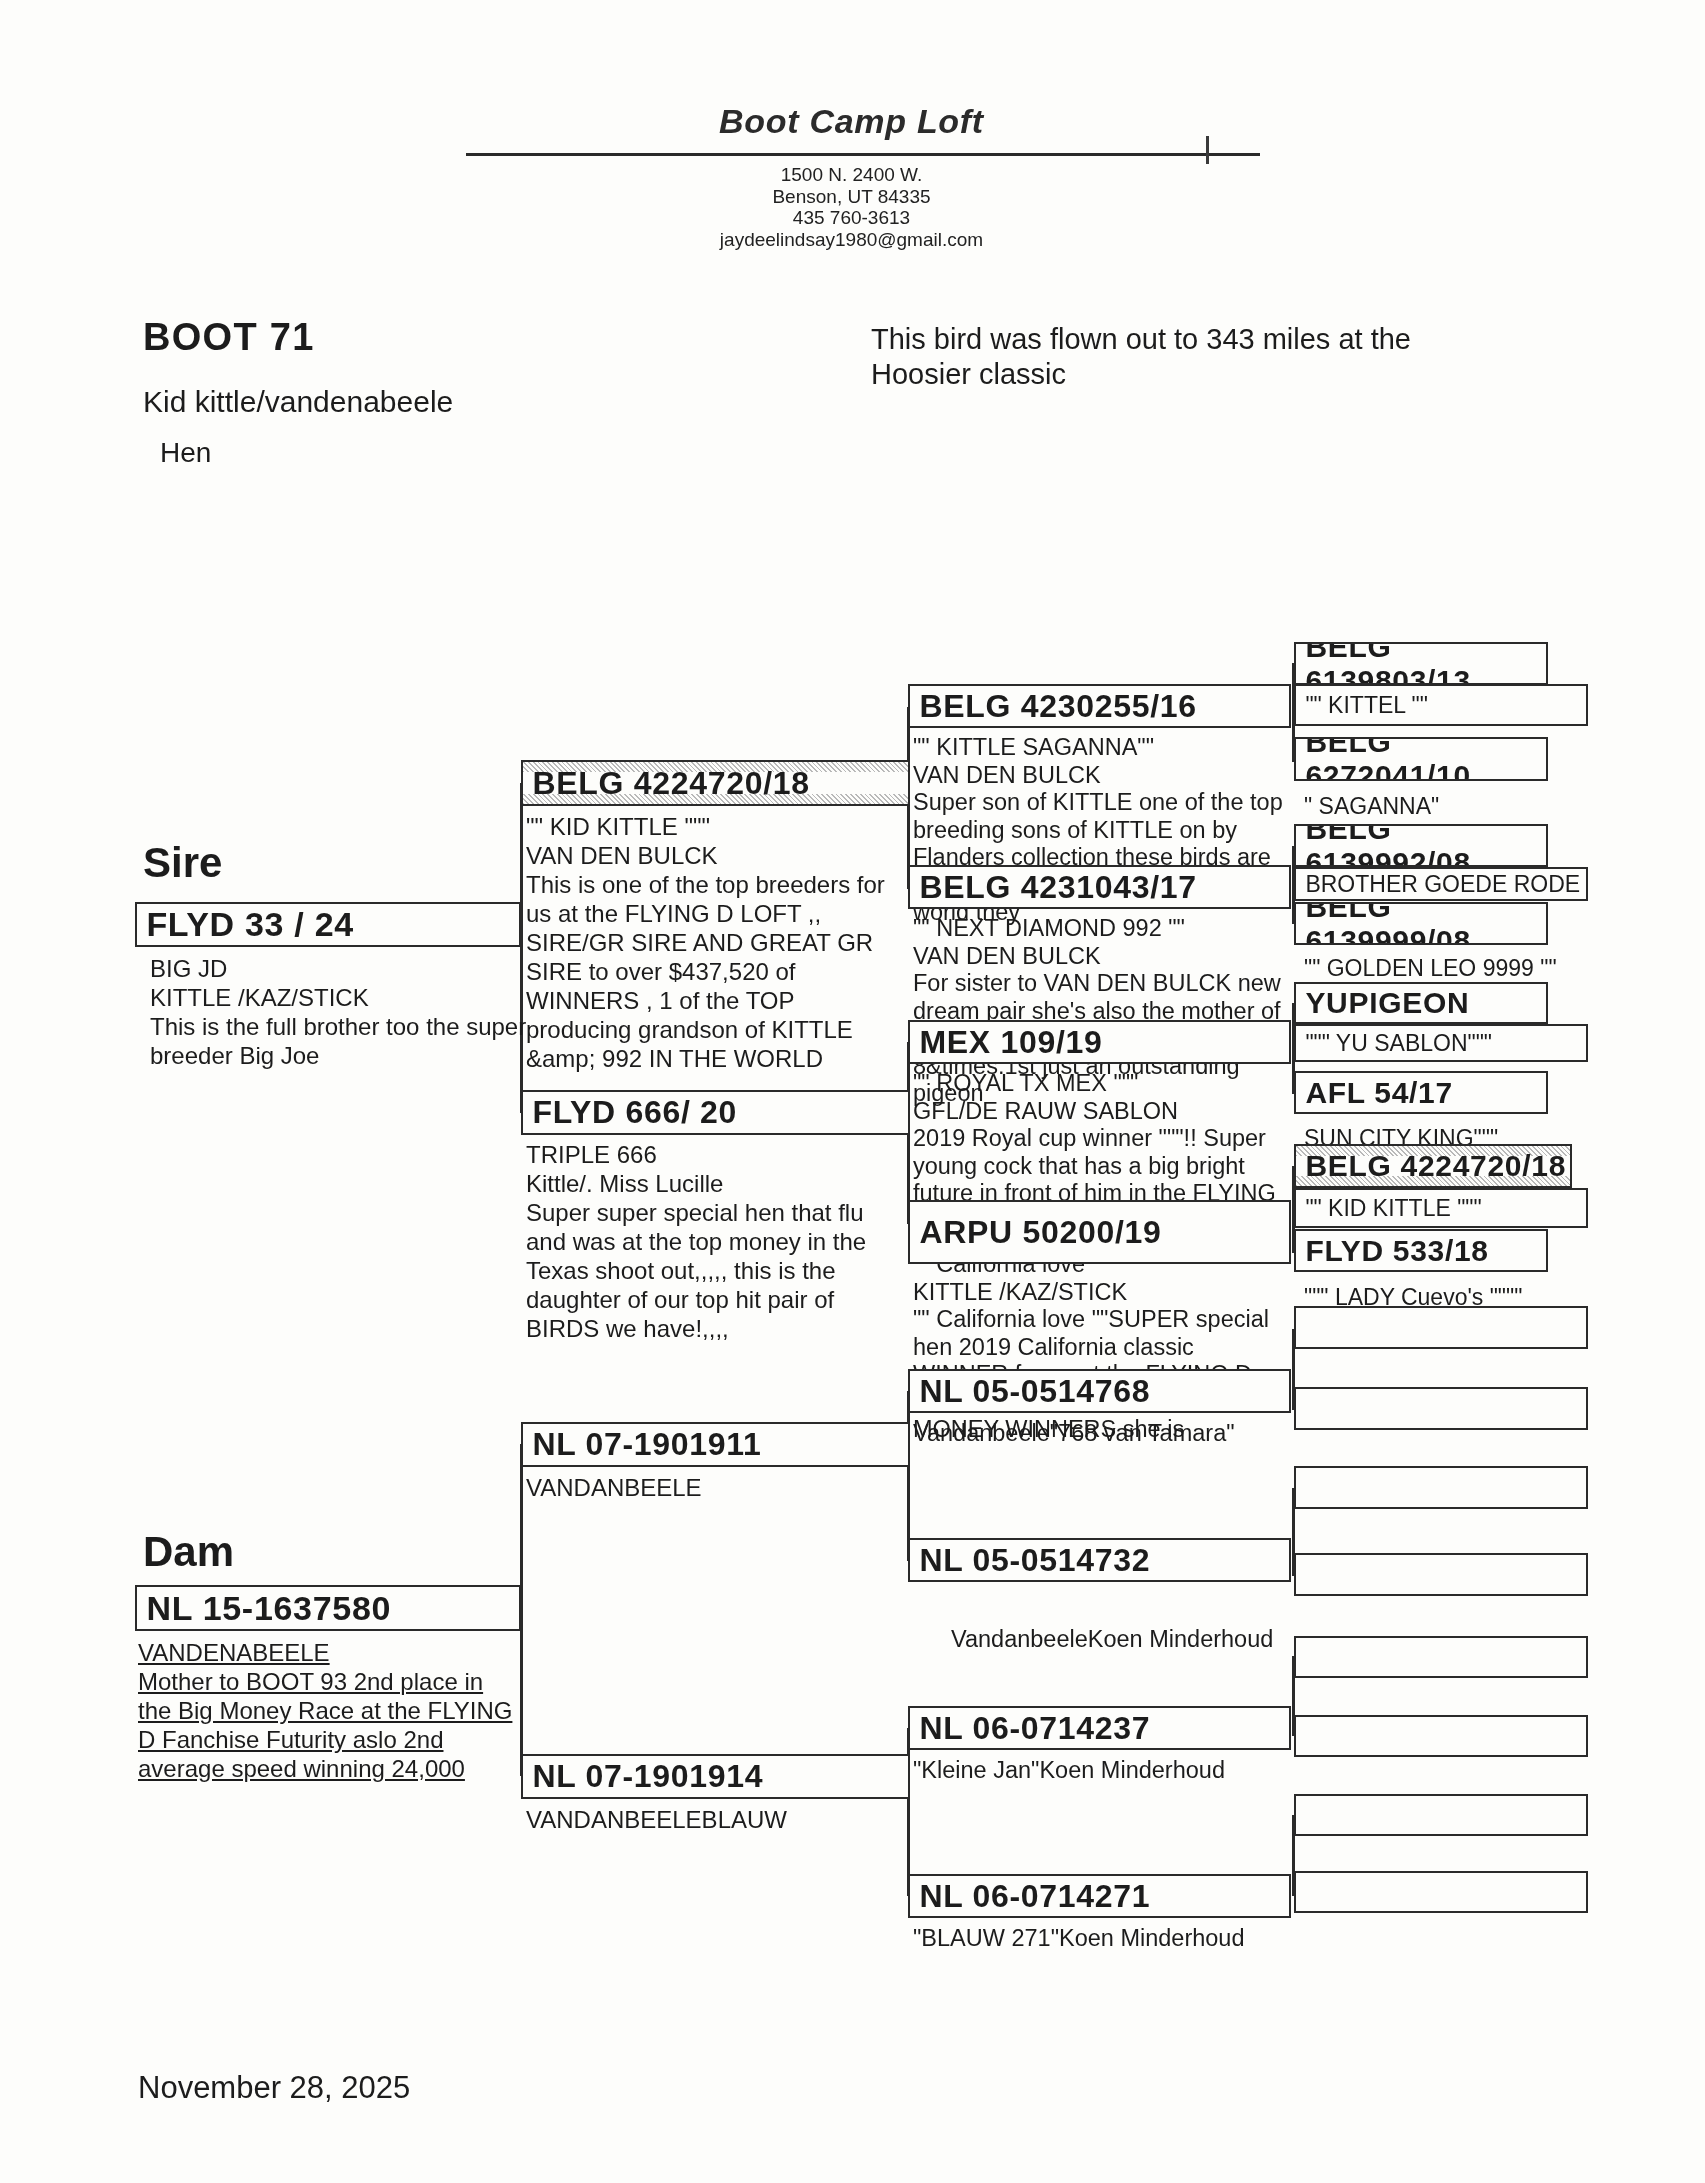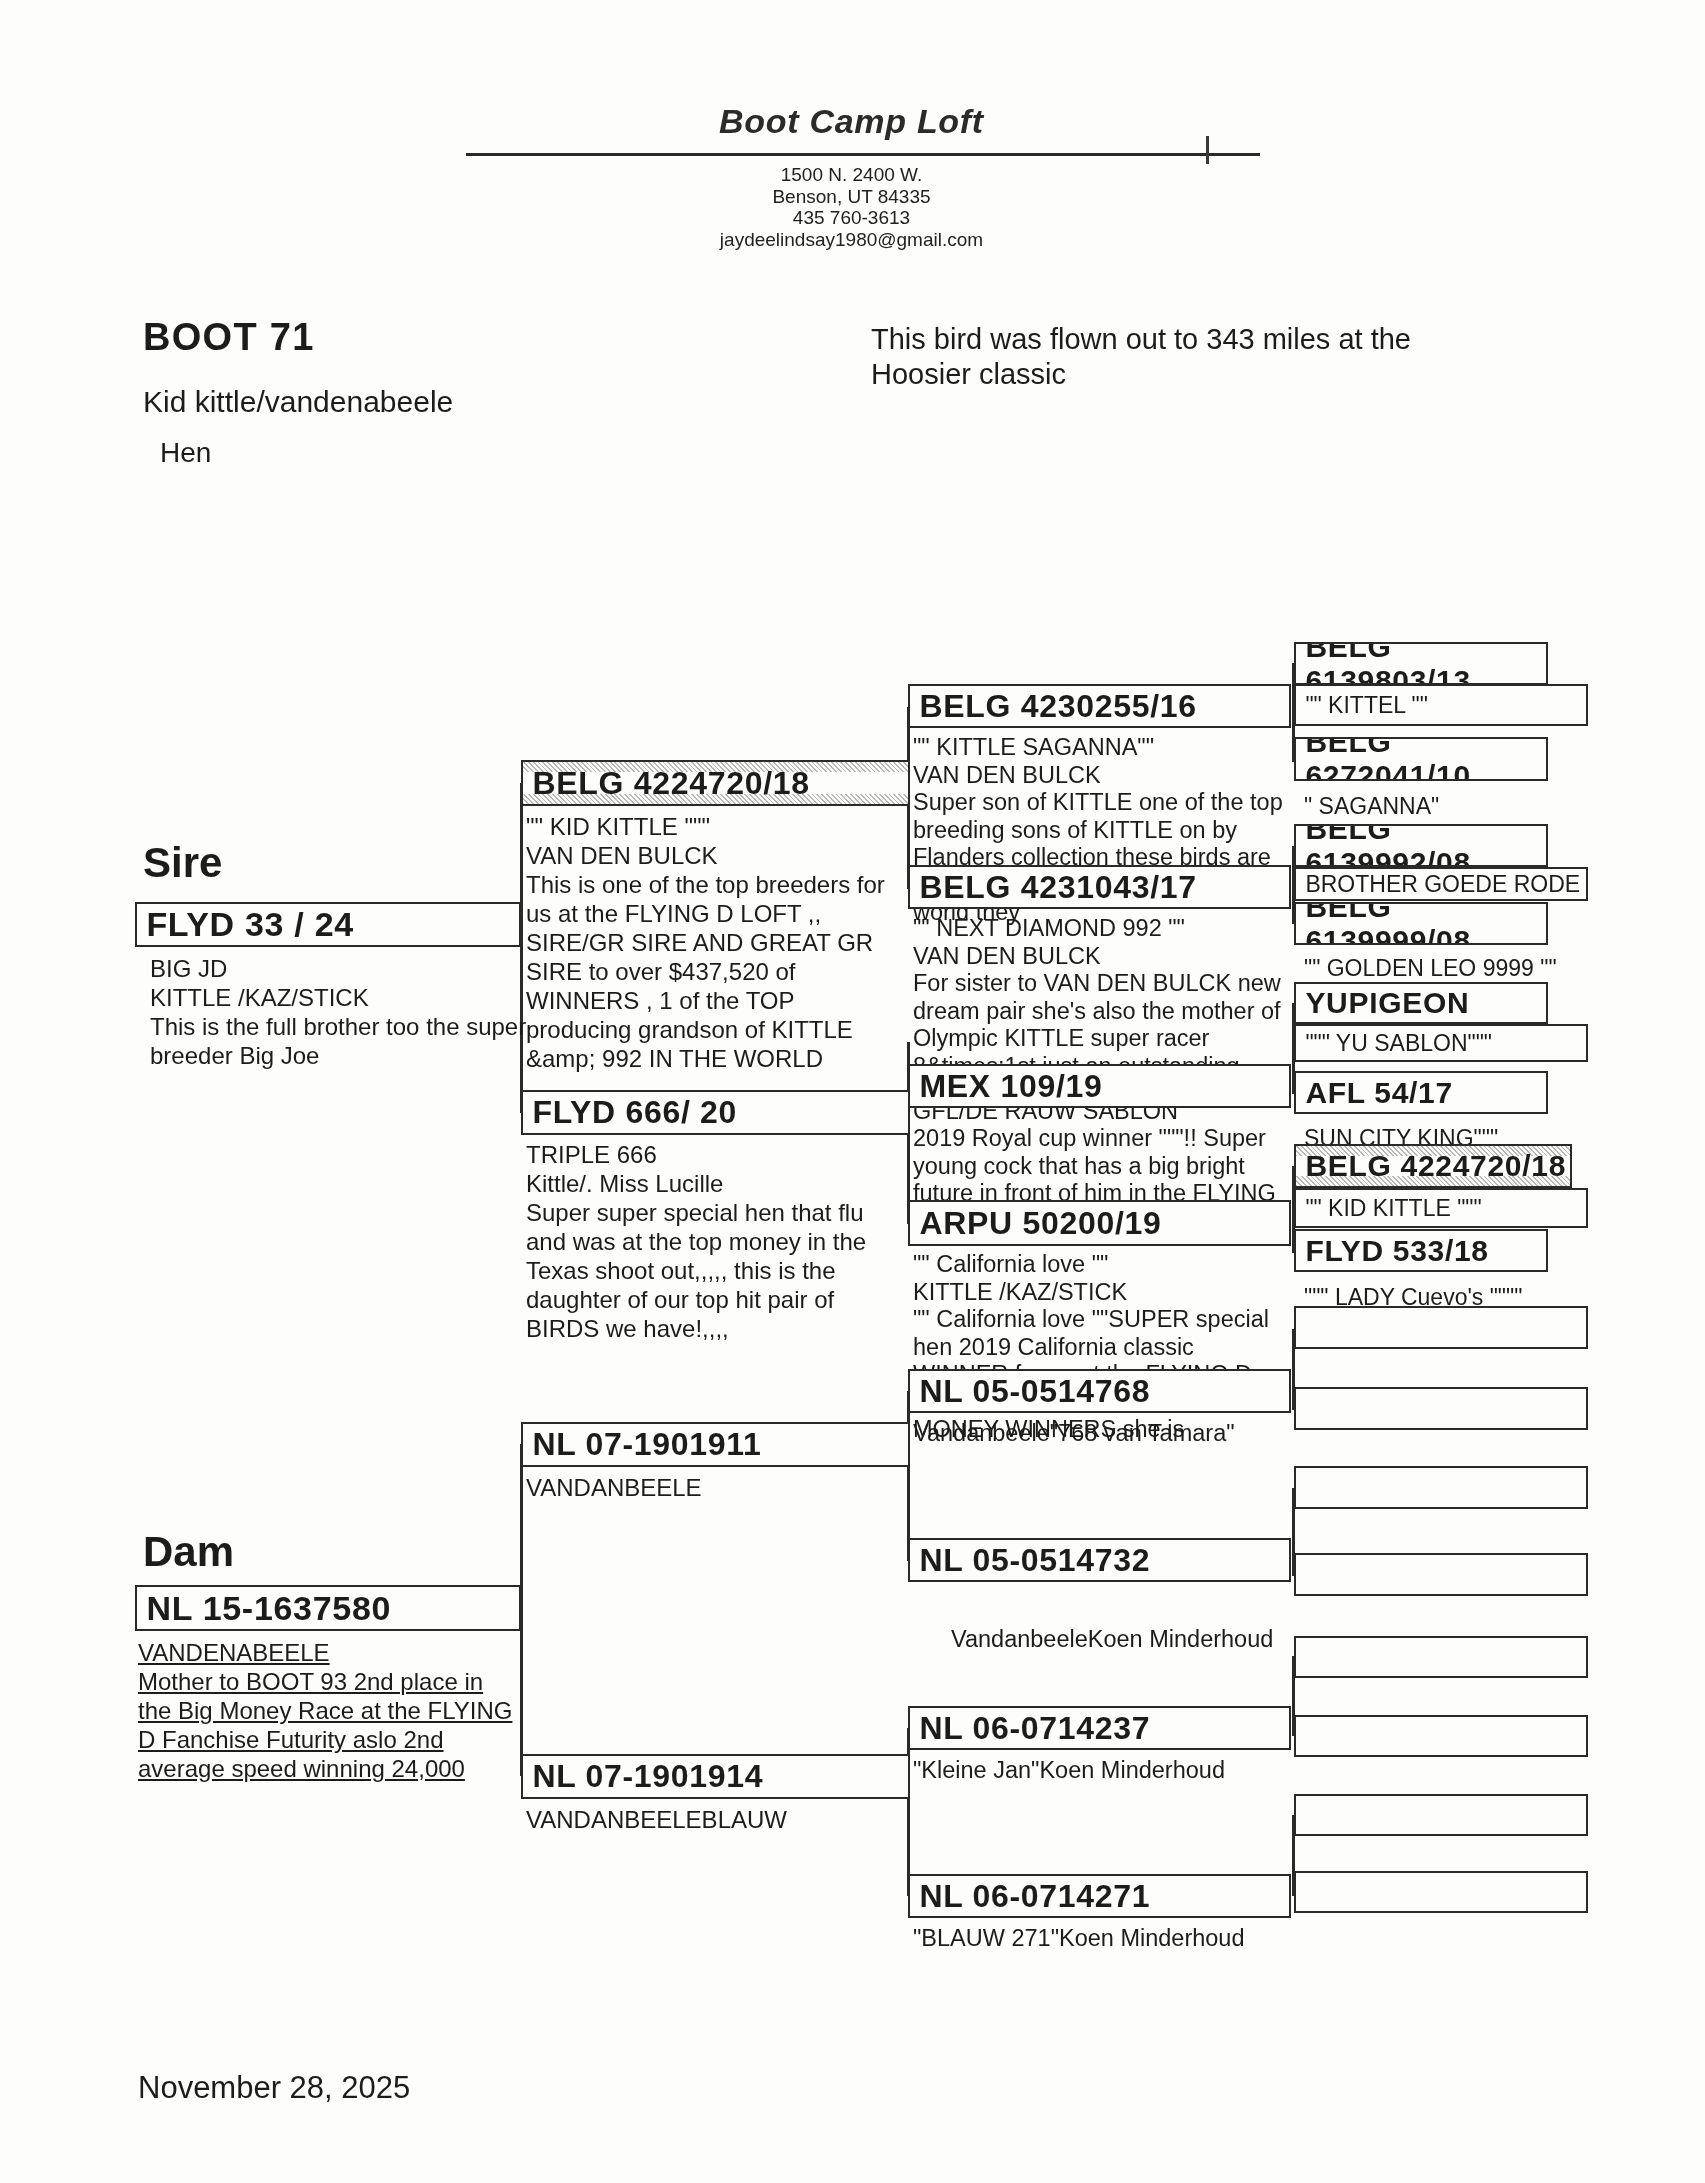--- a/index.html
+++ b/index.html
@@ -146,28 +146,28 @@
     <span>Super son of KITTLE one of the top breeding sons of KITTLE on by Flanders collection these birds are the most sought after bird in the world they</span>
   </div>
 
   <div class="ringbox" style="left:908px;top:865px;width:383px;height:44px;">BELG 4231043/17</div>
   <div class="cap" style="left:913px;top:915px;width:373px;">
     <span class="nm">"" NEXT DIAMOND 992 ""</span>
     <span class="nm">VAN DEN BULCK</span>
     <span>For sister to VAN DEN BULCK new dream pair she's also the mother of Olympic KITTLE super racer 8&amp;times:1st just an outstanding pigeon</span>
   </div>
 
-  <div class="ringbox" style="left:908px;top:1020px;width:383px;height:44px;margin-top:44px;">MEX 109/19</div>
+  <div class="ringbox" style="left:908px;top:1020px;width:383px;height:44px;">MEX 109/19</div>
   <div class="cap" style="left:913px;top:1070px;width:373px;">
     <span class="nm">"" ROYAL TX MEX """</span>
     <span class="nm">GFL/DE RAUW SABLON</span>
     <span>2019 Royal cup winner """!! Super young cock that has a big bright future in front of him in the FLYING D breeding loft sired to third-place</span>
   </div>
 
-  <div class="ringbox" style="left:908px;top:1200px;width:383px;height:46px;">ARPU 50200/19</div>
+  <div class="ringbox" style="left:908px;top:1200px;width:383px;height:64px;">ARPU 50200/19</div>
   <div class="cap" style="left:913px;top:1251px;width:373px;">
     <span class="nm">"" California love ""</span>
     <span class="nm">KITTLE /KAZ/STICK</span>
     <span>"" California love ""SUPER special hen 2019 California classic WINNER for us at the FLYING D LOFTDAM TO 14 TOP OLR MONEY WINNERS    she is</span>
   </div>
 
   <div class="ringbox" style="left:908px;top:1369px;width:383px;height:44px;">NL 05-0514768</div>
   <div class="cap" style="left:913px;top:1420px;width:373px;">
     <span class="nm">Vandanbeele"768 van Tamara"</span>
   </div>

